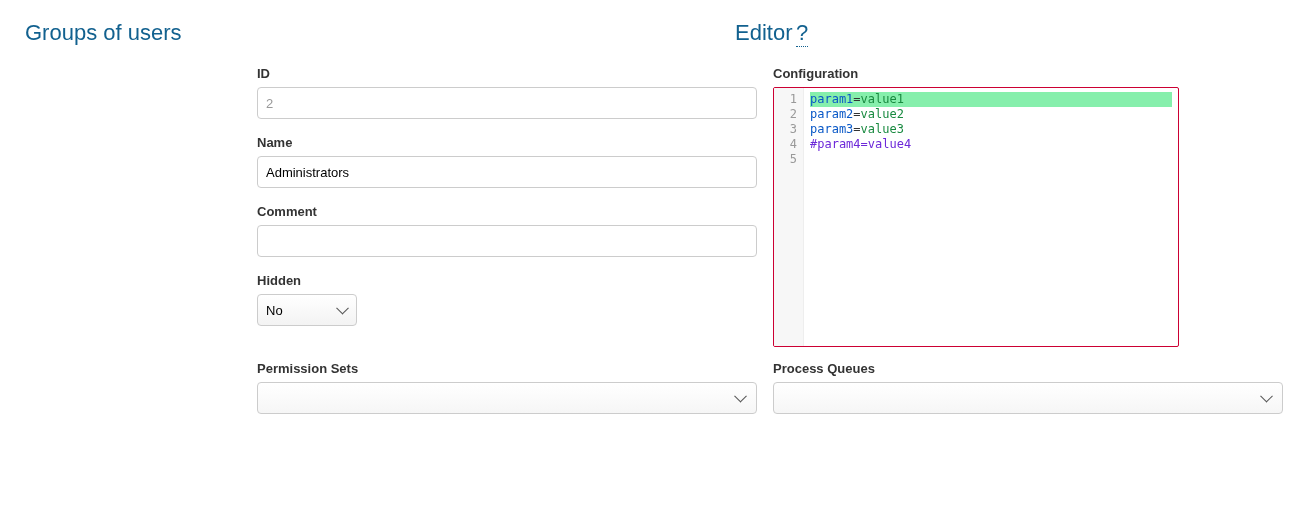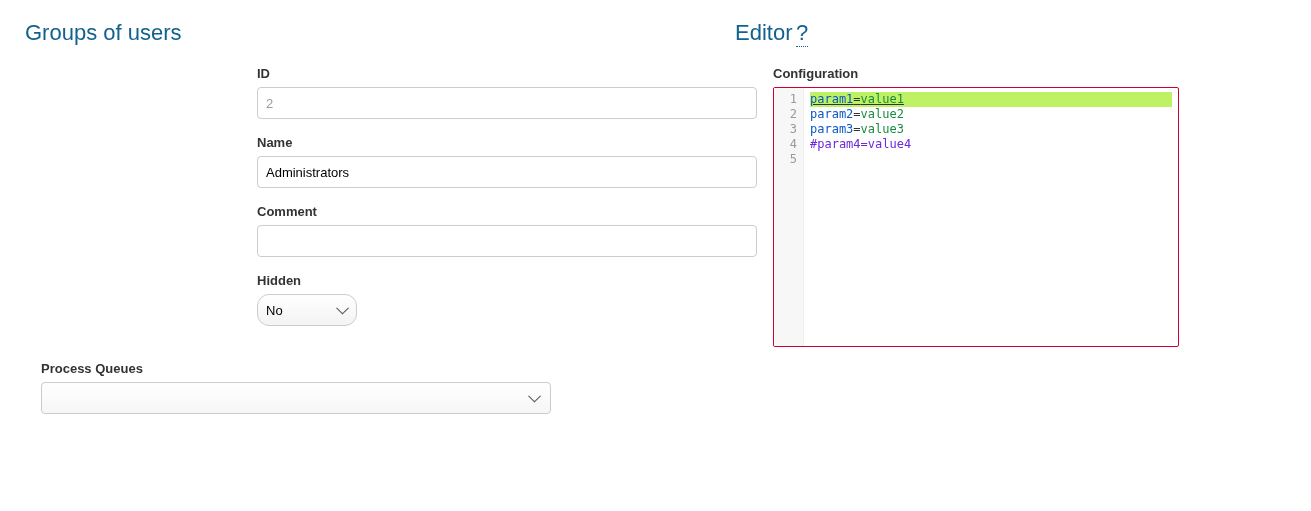--- a/index.html
+++ b/index.html
@@ -70,21 +70,21 @@
   }
   .form-input[readonly] {
     color: #999;
     background: #fff;
   }
   .form-select {
     width: 100px;
     height: 32px;
     padding: 4px 26px 3px 8px;
     border: 1px solid #ccc;
-    border-radius: 12px;
+    border-radius: 4px;
     font-size: 13px;
     background: linear-gradient(#fff, #f3f3f3);
     appearance: none;
     position: relative;
   }
   .select-wrapper {
     position: relative;
     display: inline-block;
   }
   .select-wrapper::after {
@@ -144,21 +144,21 @@
     border-right: 1px solid #eee;
     user-select: none;
     min-width: 30px;
   }
   .code-area {
     padding: 4px 6px;
     flex: 1;
     white-space: pre;
   }
   .code-line { height: 15px; }
-  .code-line.active { background: #bef264; text-decoration: underline; }
+  .code-line.active { background: #86efac; }
   .tok-key { color: #0958c7; }
   .tok-eq { color: #333; }
   .tok-val { color: #198a40; }
   .tok-comment { color: #6d28d9; }
   .bottom-row {
     display: flex;
     margin-top: 8px;
   }
   .bottom-left {
     width: 500px;
@@ -247,20 +247,30 @@
               <div>4</div>
               <div>5</div>
             </div>
           <div class="code-area" id="code-area"><div class="code-line active"><span class="tok-key">param1</span><span class="tok-eq">=</span><span class="tok-val">value1</span></div><div class="code-line"><span class="tok-key">param2</span><span class="tok-eq">=</span><span class="tok-val">value2</span></div><div class="code-line"><span class="tok-key">param3</span><span class="tok-eq">=</span><span class="tok-val">value3</span></div><div class="code-line"><span class="tok-comment">#param4=value4</span></div><div class="code-line">&nbsp;</div></div>
         </div>
       </div>
     </div>
   </div>
 
   <div class="bottom-row">
+    <div class="bottom-left">
+      <div class="form-group">
+        <label class="form-label">Permission Sets</label>
+        <div class="wide-select-wrapper">
+          <select class="wide-select">
+            <option></option>
+          </select>
+        </div>
+      </div>
+    </div>
     <div class="bottom-right">
       <div class="form-group">
         <label class="form-label">Process Queues</label>
         <div class="wide-select-wrapper">
           <select class="wide-select">
             <option></option>
           </select>
         </div>
       </div>
     </div>

